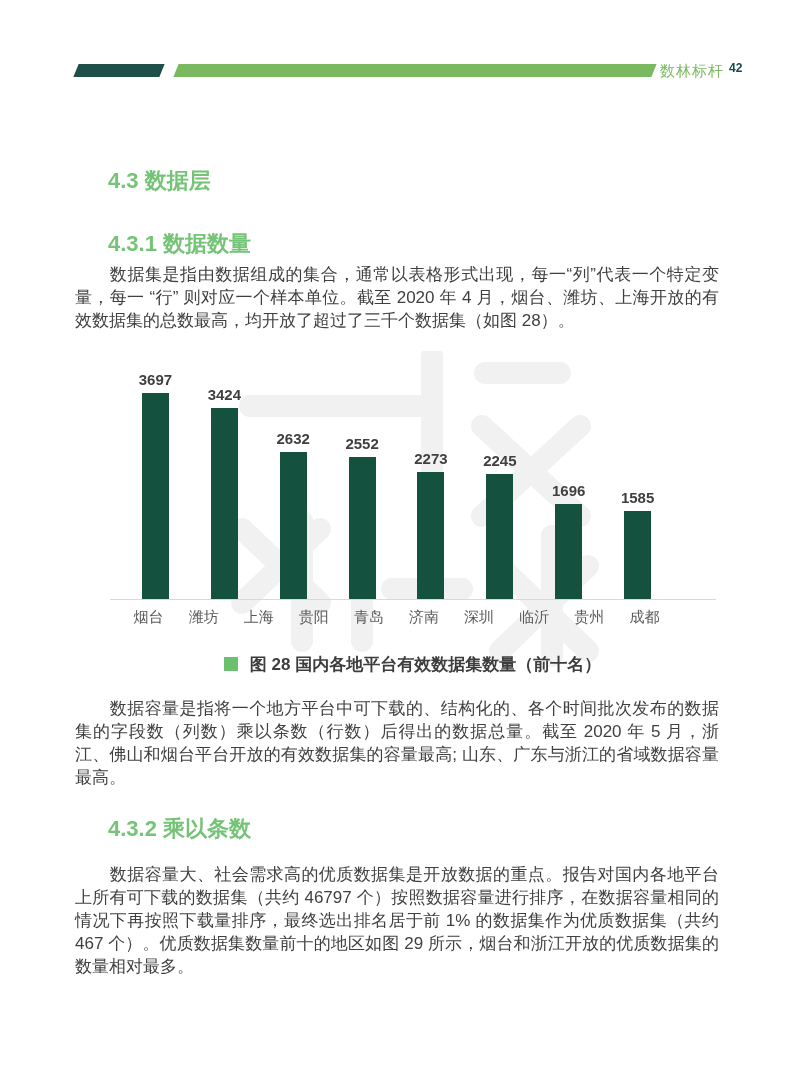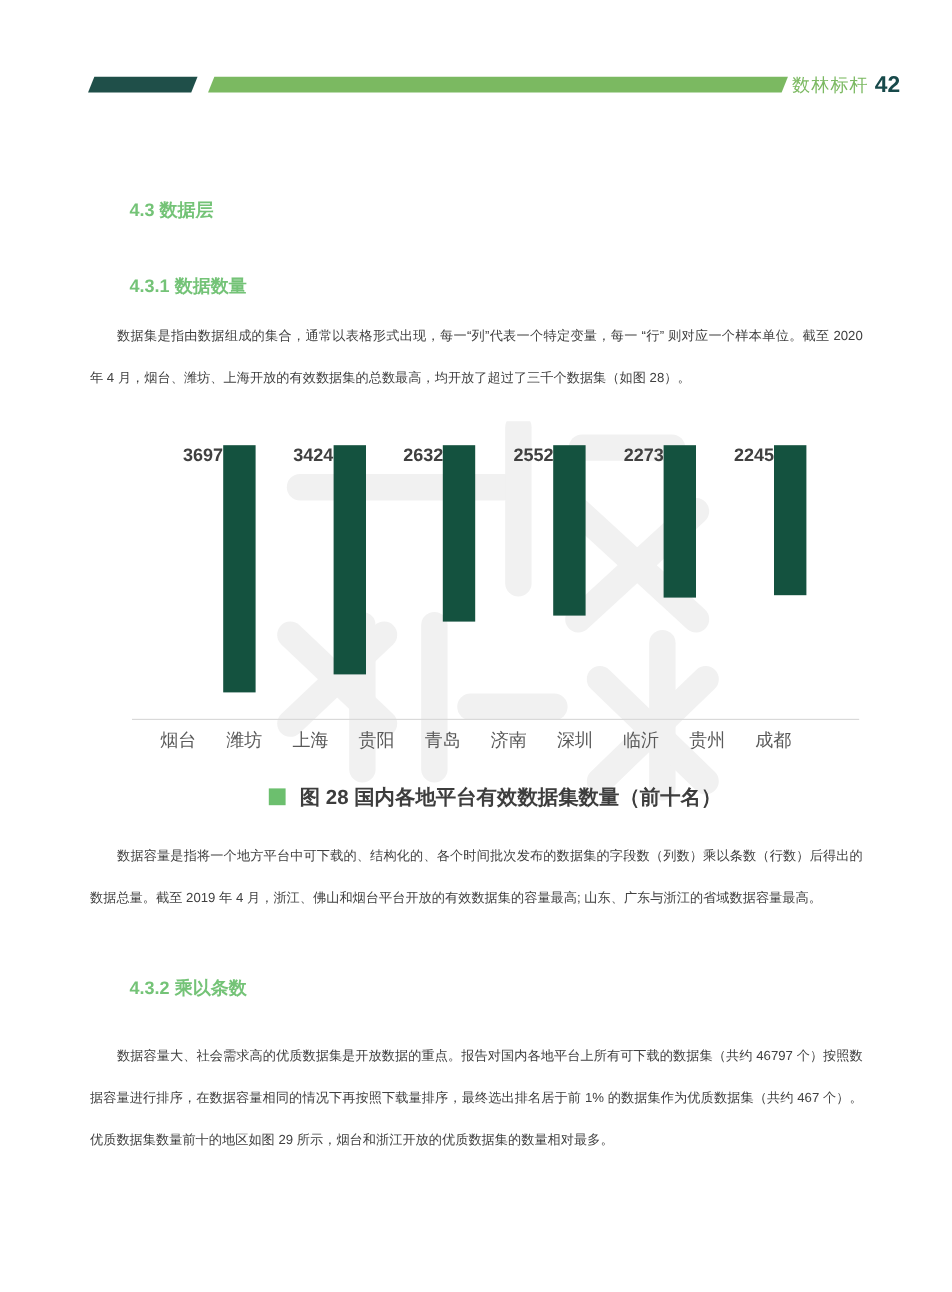--- a/index.html
+++ b/index.html
@@ -16,46 +16,46 @@
   }
   .hdr-green{
     position:absolute;left:176px;top:64px;width:478px;height:13px;
     background:#7bb961;transform:skewX(-22deg);
   }
   .hdr-brand{
     position:absolute;left:660px;top:62px;font-size:15px;color:#7bb961;
     letter-spacing:1px;white-space:nowrap;
   }
   .hdr-page{
-    position:absolute;left:729px;top:61px;font-size:19px;font-weight:bold;color:#17494a;
+    position:absolute;left:729px;top:61px;font-size:12px;font-weight:bold;color:#17494a;
   }
   
   .h-green{
-    position:absolute;left:108px;font-size:15px;font-weight:bold;color:#74c377;
+    position:absolute;left:108px;font-size:22px;font-weight:bold;color:#74c377;
     white-space:nowrap;
   }
   #h-431{top:166px;}
   #h-4311{top:229px;}
   #h-432{top:814px;}
   
   .para{
-    position:absolute;left:75px;width:644px;font-size:11px;line-height:35px;
+    position:absolute;left:75px;width:644px;font-size:17px;line-height:23px;
     text-align:justify;text-indent:2.05em;color:#3f3f3f;
   }
   #para-1{top:263px;}
   #para-2{top:697px;}
   #para-3{top:863px;}
   
   .chart{position:absolute;left:0;top:371px;width:793px;height:262px;}
   .wm{position:absolute;left:0;top:-20px;width:793px;height:340px;z-index:0;}
   .plot{
     position:absolute;left:121px;top:0;width:551px;height:228px;
     display:flex;z-index:1;
   }
-  .col{flex:1;display:flex;justify-content:flex-end;}
+  .col{flex:1;display:flex;flex-direction:column;justify-content:flex-end;align-items:center;}
   .val{font-size:15px;font-weight:bold;color:#404040;margin-bottom:5px;white-space:nowrap;}
   .bar{width:27px;}
   .axis{
     position:absolute;left:110px;top:228px;width:606px;height:1px;background:#d9d9d9;z-index:1;
   }
   .cats{
     position:absolute;left:121px;top:237px;width:551px;display:flex;z-index:1;
   }
   .cat{flex:1;text-align:center;font-size:15px;color:#595959;white-space:nowrap;}
   
@@ -120,37 +120,45 @@
         <div class="bar" style="height: 142px; background: rgb(20, 82, 63);"></div>
       </div>
       <div class="col">
         <div class="val">2273</div>
         <div class="bar" style="height: 127px; background: rgb(20, 82, 63);"></div>
       </div>
       <div class="col">
         <div class="val">2245</div>
         <div class="bar" style="height: 125px; background: rgb(20, 82, 63);"></div>
       </div>
+      <div class="col">
+        <div class="val">1696</div>
+        <div class="bar" style="height: 95px; background: rgb(20, 82, 63);"></div>
+      </div>
+      <div class="col">
+        <div class="val">1585</div>
+        <div class="bar" style="height: 88px; background: rgb(20, 82, 63);"></div>
+      </div>
     </div>
   <div class="axis"></div>
   <div class="cats">
       <div class="cat">烟台</div>
       <div class="cat">潍坊</div>
       <div class="cat">上海</div>
       <div class="cat">贵阳</div>
       <div class="cat">青岛</div>
       <div class="cat">济南</div>
       <div class="cat">深圳</div>
       <div class="cat">临沂</div>
       <div class="cat">贵州</div>
       <div class="cat">成都</div>
     </div>
 </div>
 
 <div class="caption">
   <span class="cap-sq"></span><span class="cap-txt">图 28 国内各地平台有效数据集数量（前十名）</span>
 </div>
 
-<div id="para-2" class="para">数据容量是指将一个地方平台中可下载的、结构化的、各个时间批次发布的数据集的字段数（列数）乘以条数（行数）后得出的数据总量。截至 2019 年 4 月，浙江、佛山和烟台平台开放的有效数据集的容量最高; 山东、广东与浙江的省域数据容量最高。</div>
+<div id="para-2" class="para">数据容量是指将一个地方平台中可下载的、结构化的、各个时间批次发布的数据集的字段数（列数）乘以条数（行数）后得出的数据总量。截至 2020 年 5 月，浙江、佛山和烟台平台开放的有效数据集的容量最高; 山东、广东与浙江的省域数据容量最高。</div>
 
 <div id="h-432" class="h-green">4.3.2 乘以条数</div>
 
 <div id="para-3" class="para">数据容量大、社会需求高的优质数据集是开放数据的重点。报告对国内各地平台上所有可下载的数据集（共约 46797 个）按照数据容量进行排序，在数据容量相同的情况下再按照下载量排序，最终选出排名居于前 1% 的数据集作为优质数据集（共约 467 个）。优质数据集数量前十的地区如图 29 所示，烟台和浙江开放的优质数据集的数量相对最多。</div>
 
 </body></html>

